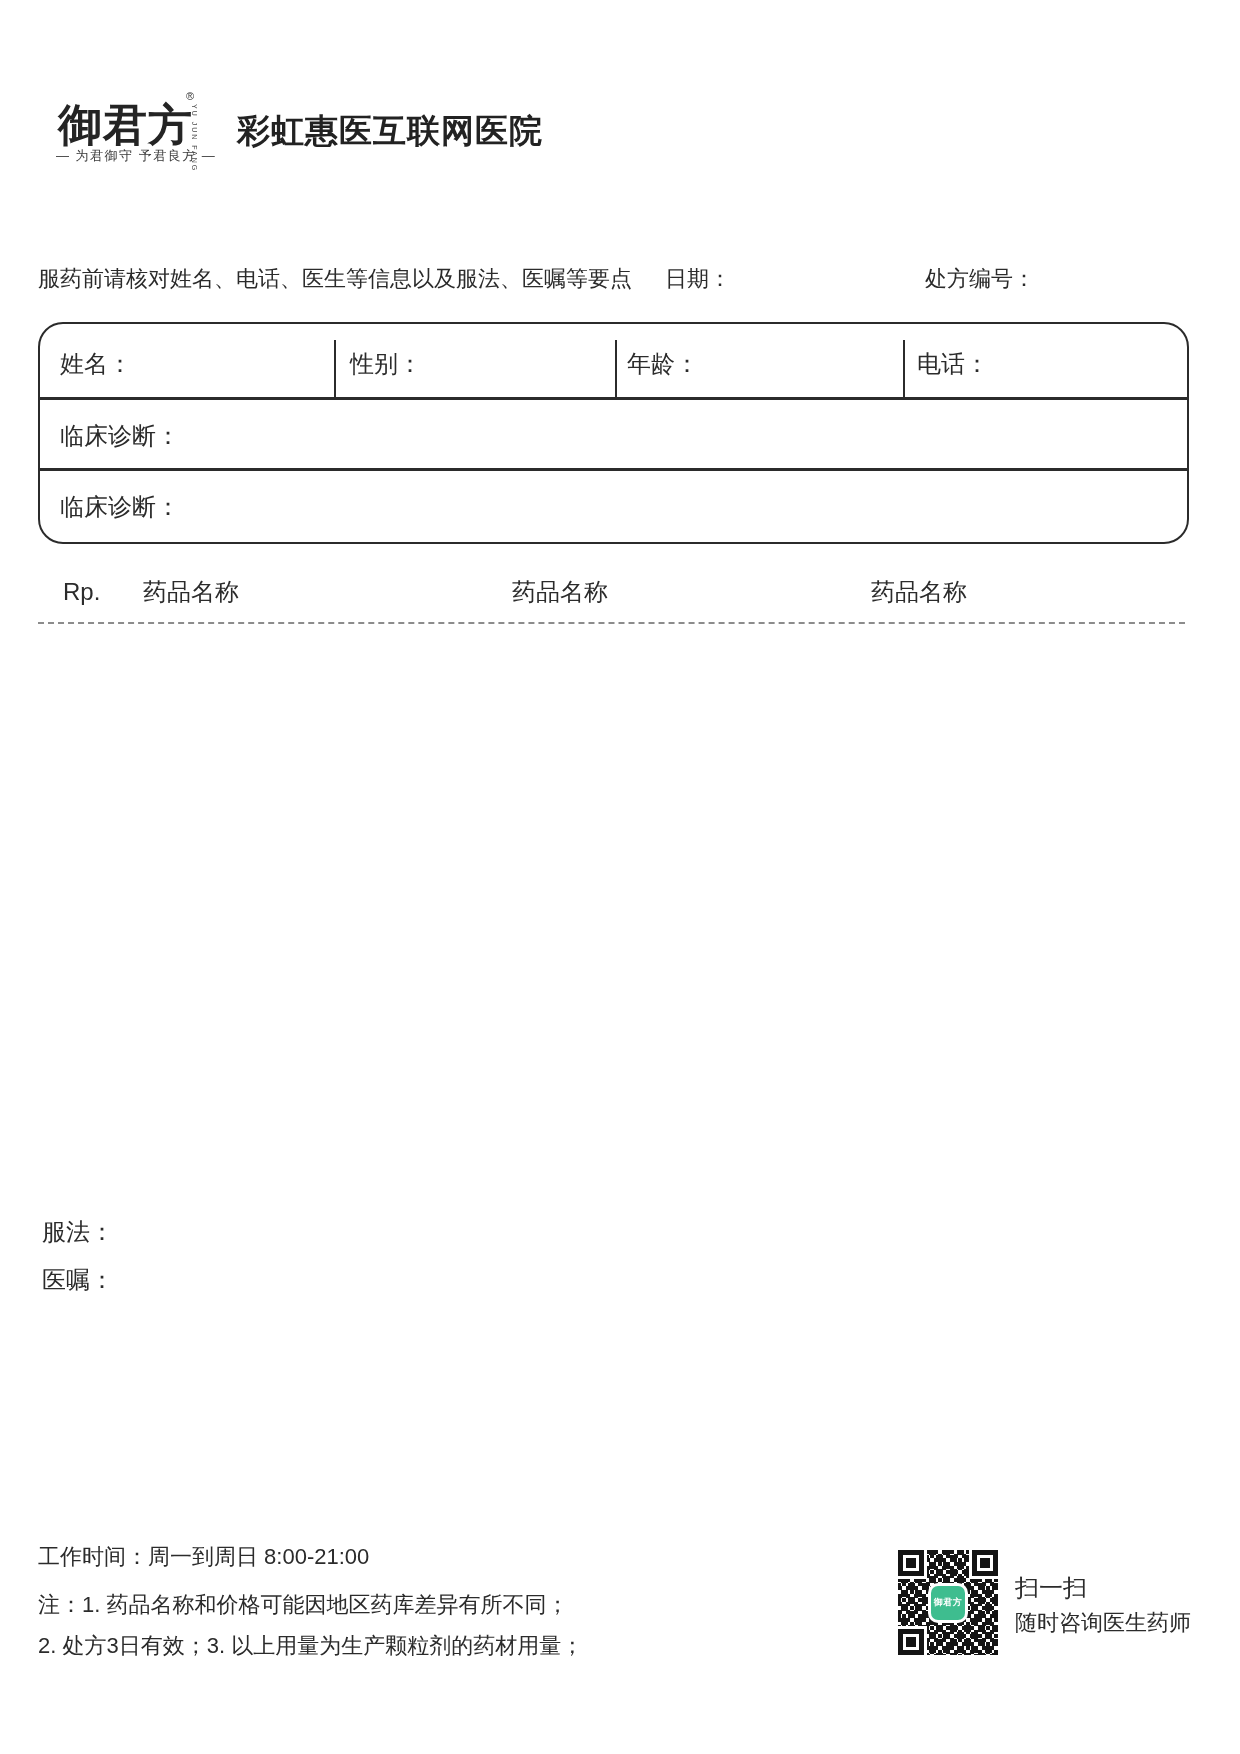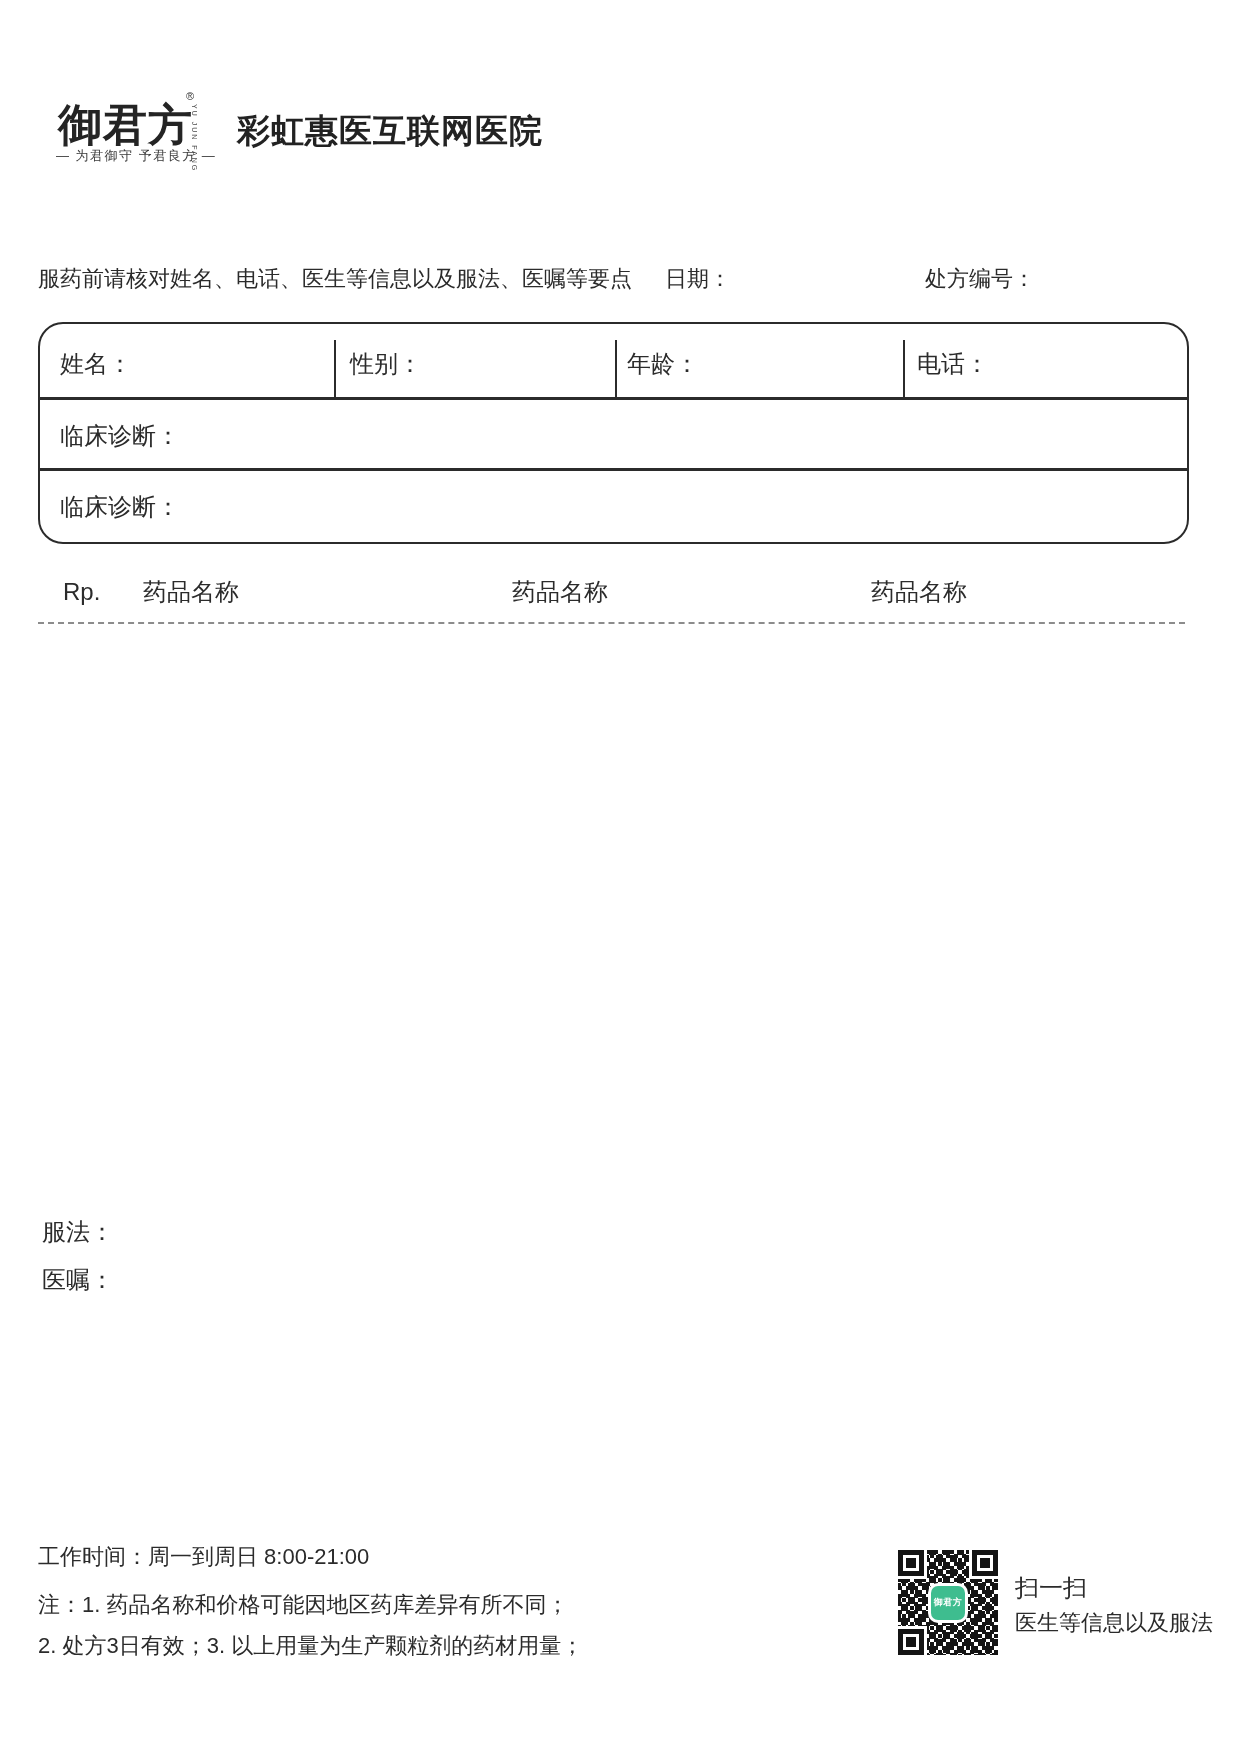--- a/index.html
+++ b/index.html
@@ -101,15 +101,15 @@
   <div class="t s22" style="left:38px; top:1592px;">注：1. 药品名称和价格可能因地区药库差异有所不同；</div>
   <div class="t s22" style="left:38px; top:1633px;">2. 处方3日有效；3. 以上用量为生产颗粒剂的药材用量；</div>
 
   <div class="qr" style="left:898px; top:1550px; width:100px; height:105px;">
     <div class="qr-finder" style="left:0; top:0;"></div>
     <div class="qr-finder" style="right:0; top:0;"></div>
     <div class="qr-finder" style="left:0; bottom:0;"></div>
     <div class="qr-center" style="background: rgb(62, 189, 143);">御君方</div>
   </div>
   <div class="t s24" style="left:1015px; top:1574px;">扫一扫</div>
-  <div class="t s22" style="left:1015px; top:1610px;">医生等信息以及服法</div>
+  <div class="t s22" style="left:1015px; top:1610px;">随时咨询医生药师</div>
 
 </div>
 
 </body></html>

